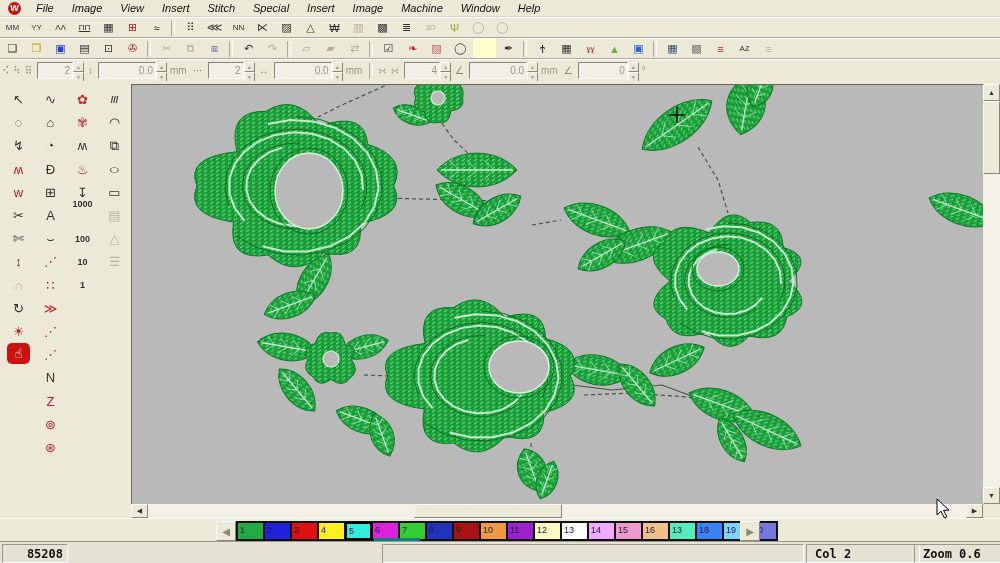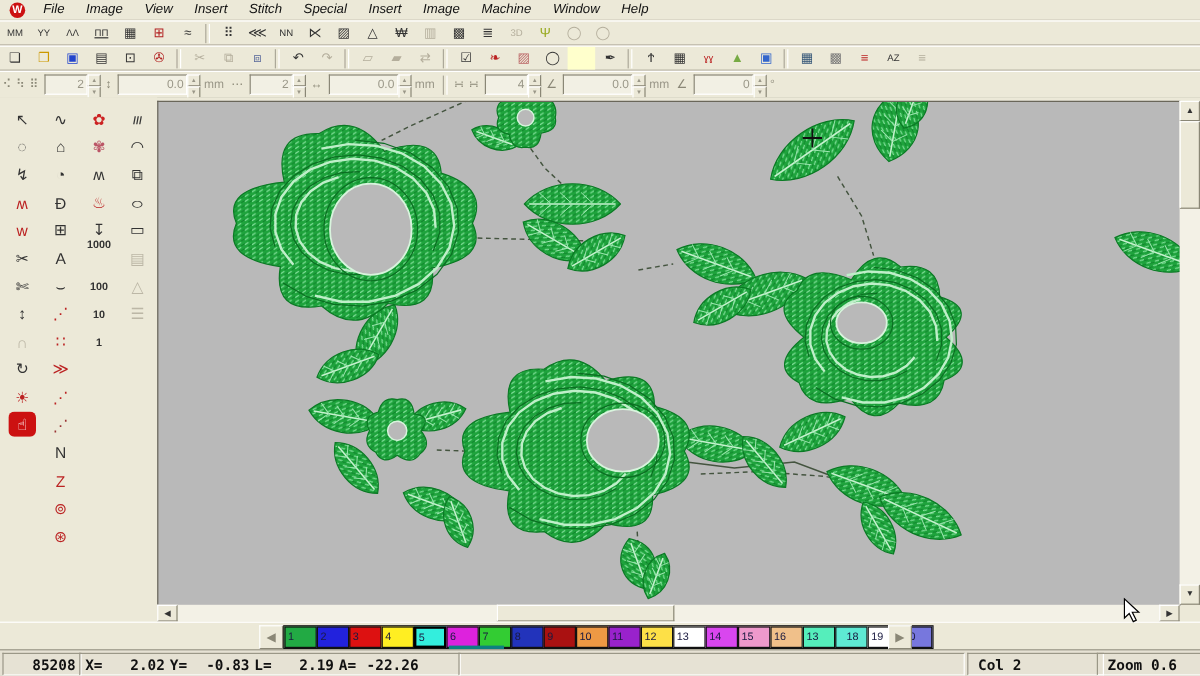--- a/index.html
+++ b/index.html
@@ -604,42 +604,36 @@
         <div class="pal-cell" style="background: rgb(34, 34, 221);">2</div>
         <div class="pal-cell" style="background: rgb(221, 17, 17);">3</div>
         <div class="pal-cell" style="background: rgb(255, 238, 34);">4</div>
         <div class="pal-cell sel" style="background: rgb(51, 238, 221);">5</div>
         <div class="pal-cell" style="background: rgb(221, 34, 221);">6</div>
         <div class="pal-cell" style="background: rgb(51, 204, 51);">7</div>
         <div class="pal-cell" style="background: rgb(34, 51, 187);">8</div>
         <div class="pal-cell" style="background: rgb(170, 17, 17);">9</div>
         <div class="pal-cell" style="background: rgb(238, 153, 68);">10</div>
         <div class="pal-cell" style="background: rgb(153, 34, 204);">11</div>
-        <div class="pal-cell" style="background: #fde047;">12</div>
+        <div class="pal-cell" style="background: #fef9c3;">12</div>
         <div class="pal-cell" style="background: rgb(255, 255, 255);">13</div>
-        <div class="pal-cell" style="background: #d946ef;">14</div>
+        <div class="pal-cell" style="background: #f0abfc;">14</div>
         <div class="pal-cell" style="background: rgb(238, 153, 204);">15</div>
         <div class="pal-cell" style="background: rgb(240, 192, 138);">16</div>
         <div class="pal-cell" style="background: rgb(85, 238, 187);">13</div>
-        <div class="pal-cell" style="background: #5eead4; text-align: center;">18</div>
-        <div class="pal-cell" style="background: #ffffff;">19</div>
+        <div class="pal-cell" style="background: #3b82f6;">18</div>
+        <div class="pal-cell" style="background: #7dd3fc;">19</div>
         <div class="pal-cell" style="background: rgb(119, 119, 221);">20</div>
       </div>
     <div class="pal-arrow" style="left:740px;">▶</div>
     <div id="active-strip"></div>
   </div>
 
   <div id="statusbar">
     <div id="st-count" class="st-panel">85208</div>
-    <div id="st-coords" class="st-panel">
-        <span class="st-pair"><span class="st-key">X=</span><span class="st-val">2.02</span></span>
-        <span class="st-pair"><span class="st-key">Y=</span><span class="st-val">-0.83</span></span>
-        <span class="st-pair"><span class="st-key">L=</span><span class="st-val">2.19</span></span>
-        <span class="st-pair"><span class="st-key">A=</span><span class="st-val">-22.26</span></span>
-      </div>
     <div id="st-empty" class="st-panel"></div>
     <div id="st-col" class="st-panel">Col 2</div>
     <div id="st-zoom" class="st-panel">Zoom 0.6</div>
   </div>
 
   <svg id="mouse-cursor" width="16" height="22">
     <path d="M1,1 L1,17 L5,13.2 L8.4,20 L10.9,18.8 L7.6,12.2 L13,12.2 Z" fill="#fff" stroke="#000" stroke-width="1"></path>
   </svg>
 </div>
 

